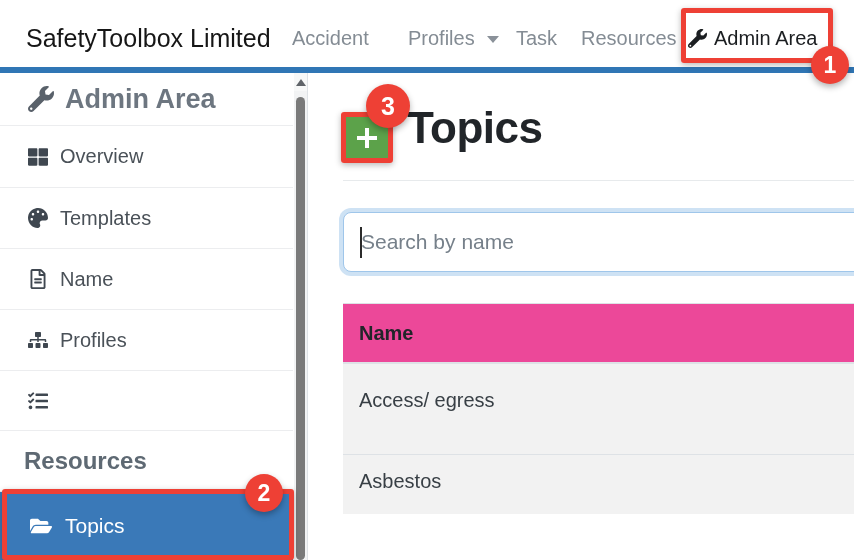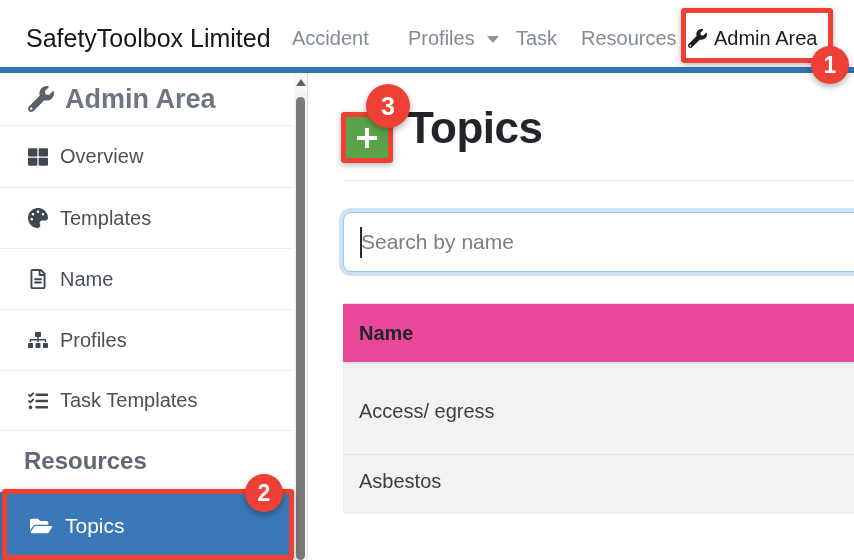--- a/index.html
+++ b/index.html
@@ -89,21 +89,21 @@
   .search-input::placeholder { color:#76808a; }
   .text-caret { position:absolute; left:360px; top:227px; width:2px; height:31px; background:#2b2b2b; z-index:7; }
 
   .topic-table { position:absolute; left:343px; top:303px; width:512px; border-top:1px solid #dee2e6; }
   .thead { height:60px; background:#ec4899; border-bottom:2px solid #dee2e6;
            display:flex; align-items:center; padding-left:16px;
            font-size:20px; font-weight:bold; color:#212529; }
   .trow  { padding-left:16px; font-size:20px; color:#383f45; cursor:pointer; }
   .trow.odd  { background:#f2f2f2; }
   .trow.even { background:#ffffff; border-top:1px solid #dee2e6; }
-  .row0 { height:90px; padding-top:36px; }
+  .row0 { height:90px; padding-top:25px; }
   .row1 { height:63px; display:flex; align-items:center; }
   .row2 { height:60px; padding-top:15px; border-top:1px solid #dee2e6; }
 </style>
 </head>
 <body>
 
 <div class="navbar">
   <div class="brand">SafetyToolbox Limited</div>
   <div class="navlink nav-dashboard">Accident</div>
   <div class="navlink nav-profiles">Profiles</div>
@@ -152,21 +152,20 @@
     <svg viewBox="0 0 640 512">
         <path d="M128 352H32c-17.67 0-32 14.33-32 32v96c0 17.67 14.33 32 32 32h96c17.67 0 32-14.33 32-32v-96c0-17.67-14.33-32-32-32zm-24-80h192v48h48v-48h192v48h48v-57.59c0-21.17-17.22-38.41-38.41-38.41H344v-64h40c17.67 0 32-14.33 32-32V32c0-17.67-14.33-32-32-32H256c-17.67 0-32 14.33-32 32v96c0 17.67 14.33 32 32 32h40v64H94.41C73.22 224 56 241.23 56 262.41V320h48v-48zm264 80h-96c-17.67 0-32 14.33-32 32v96c0 17.67 14.33 32 32 32h96c17.67 0 32-14.33 32-32v-96c0-17.67-14.33-32-32-32zm240 0h-96c-17.67 0-32 14.33-32 32v96c0 17.67 14.33 32 32 32h96c17.67 0 32-14.33 32-32v-96c0-17.67-14.33-32-32-32z"></path>
       </svg>
     <span>Profiles</span>
   </div>
 
   <div class="side-row side-item it4">
     <svg viewBox="0 0 512 512">
         <path d="M139.61 35.5a12 12 0 0 0-17 0L58.93 98.81l-22.7-22.12a12 12 0 0 0-17 0L3.53 92.41a12 12 0 0 0 0 17l47.59 47.4a12.78 12.78 0 0 0 17.61 0l15.59-15.62L156.52 69a12.09 12.09 0 0 0 .09-17zm0 159.19a12 12 0 0 0-17 0l-63.68 63.72-22.7-22.1a12 12 0 0 0-17 0L3.53 252a12 12 0 0 0 0 17L51 316.5a12.77 12.77 0 0 0 17.6 0l15.7-15.69 72.2-72.22a12 12 0 0 0 .09-16.9zM64 368c-26.49 0-48.59 21.5-48.59 48S37.53 464 64 464a48 48 0 0 0 0-96zm432 16H208a16 16 0 0 0-16 16v32a16 16 0 0 0 16 16h288a16 16 0 0 0 16-16v-32a16 16 0 0 0-16-16zm0-320H208a16 16 0 0 0-16 16v32a16 16 0 0 0 16 16h288a16 16 0 0 0 16-16V80a16 16 0 0 0-16-16zm0 160H208a16 16 0 0 0-16 16v32a16 16 0 0 0 16 16h288a16 16 0 0 0 16-16v-32a16 16 0 0 0-16-16z"></path>
       </svg>
-    <span>Task Templates</span>
   </div>
 
   <div class="side-row side-section">
     <span>Resources</span>
   </div>
 
   <div class="side-row side-topics">
     <svg viewBox="0 0 576 512">
         <path d="M572.69 292.09L500.27 416.25A64 64 0 0 1 444.99 448H45.03c-18.52 0-30.06-20.09-20.73-36.09l72.42-124.16A64 64 0 0 1 152 256h399.96c18.52 0 30.06 20.09 20.73 36.09zM152 224h328v-48c0-26.51-21.49-48-48-48H272l-64-64H48C21.49 64 0 85.49 0 112v278.05l69.08-118.42C86.21 242.25 118.18 224 152 224z"></path>
       </svg>

